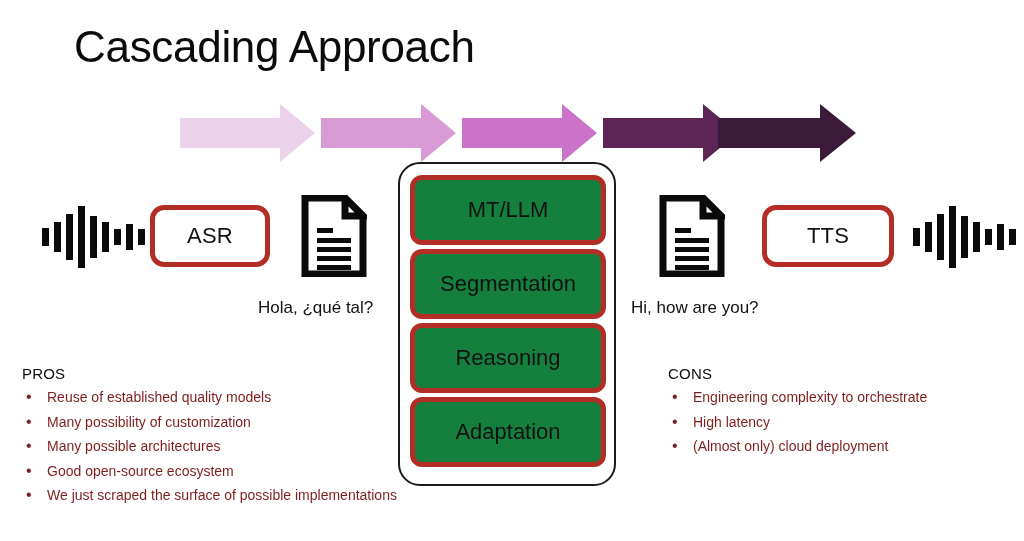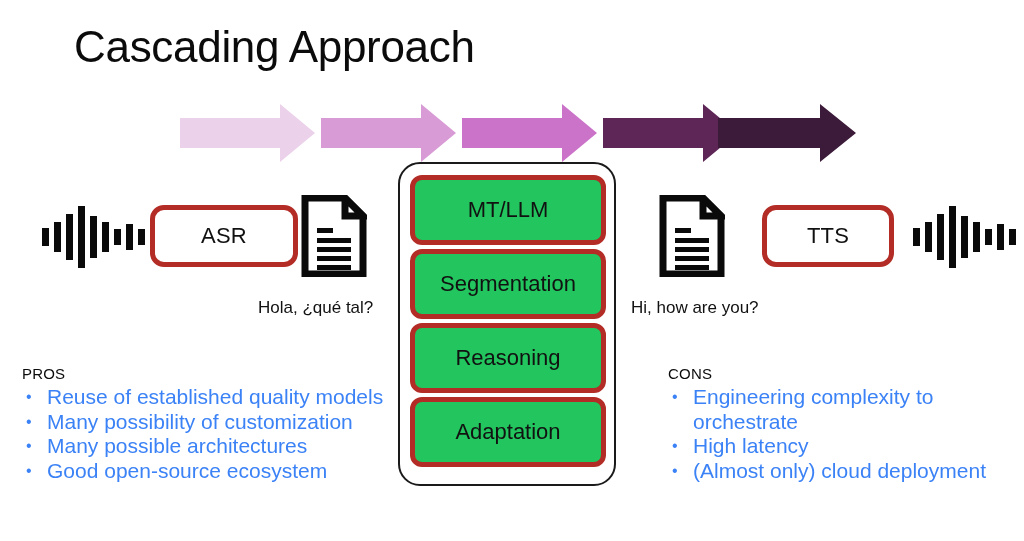--- a/index.html
+++ b/index.html
@@ -95,21 +95,21 @@
     left:410px; top:175px;
     width:196px;
     display:flex;
     flex-direction:column;
     gap:4px;
   }
   .stack-item{
     height:70px;
     border:5px solid #B32D26;
     border-radius:12px;
-    background:#22c55e;
+    background:#15803d;
     display:flex;
     align-items:center;
     justify-content:center;
     box-sizing:border-box;
   }
   .stack-item span{
     font-size:22px;
     color:#111;
   }
 
@@ -122,23 +122,23 @@
     margin-bottom:3px;
     letter-spacing:.2px;
   }
   ul.bullets{
     list-style:none;
     margin:0;padding:0;
   }
   ul.bullets li{
     position:relative;
     padding-left:25px;
-    font-size:21px;
+    font-size:14px;
     line-height:24.5px;
-    color:#3b82f6;
+    color:#7f1d1d;
   }
   ul.bullets li:before{
     content:"•";
     position:absolute;
     left:4px; top:0;
     font-size:16px;
   }
   .pros{left:22px; top:365px; width:400px;}
   .cons{left:668px; top:365px; width:350px;}
 </style>
@@ -184,21 +184,21 @@
       <span style="height:30px;"></span>
       <span style="height:46px;"></span>
       <span style="height:62px;"></span>
       <span style="height:42px;"></span>
       <span style="height:30px;"></span>
       <span style="height:16px;"></span>
       <span style="height:26px;"></span>
       <span style="height:16px;"></span>
     </div>
 
-    <div class="redbox" style="left:150px;top:205px;width:148px;height:62px;">
+    <div class="redbox" style="left:150px;top:205px;width:120px;height:62px;">
       <span>ASR</span>
     </div>
 
     <div class="docicon" style="left:301px;top:195px;">
       <svg width="66" height="82" viewBox="0 0 66 82">
         <path d="M4 3 H44 L62 21 V79 H4 Z" fill="#ffffff" stroke="#0a0a0a" stroke-width="7" stroke-linejoin="miter"></path>
         <path d="M44 3 V21 H62 Z" fill="#ffffff" stroke="#0a0a0a" stroke-width="7" stroke-linejoin="miter"></path>
         <rect x="16" y="33" width="16" height="5" fill="#0a0a0a"></rect>
         <rect x="16" y="43" width="34" height="5" fill="#0a0a0a"></rect>
         <rect x="16" y="52" width="34" height="5" fill="#0a0a0a"></rect>
@@ -256,20 +256,21 @@
     </div>
   </div>
 
   <div class="listblock pros">
     <div class="listhead">PROS</div>
     <ul class="bullets">
       <li>Reuse of established quality models</li>
       <li>Many possibility of customization</li>
       <li>Many possible architectures</li>
       <li>Good open-source ecosystem</li>
+      <li>We just scraped the surface of possible implementations</li>
     </ul>
   </div>
 
   <div class="listblock cons">
     <div class="listhead">CONS</div>
     <ul class="bullets">
       <li>Engineering complexity to orchestrate</li>
       <li>High latency</li>
       <li>(Almost only) cloud deployment</li>
     </ul>

